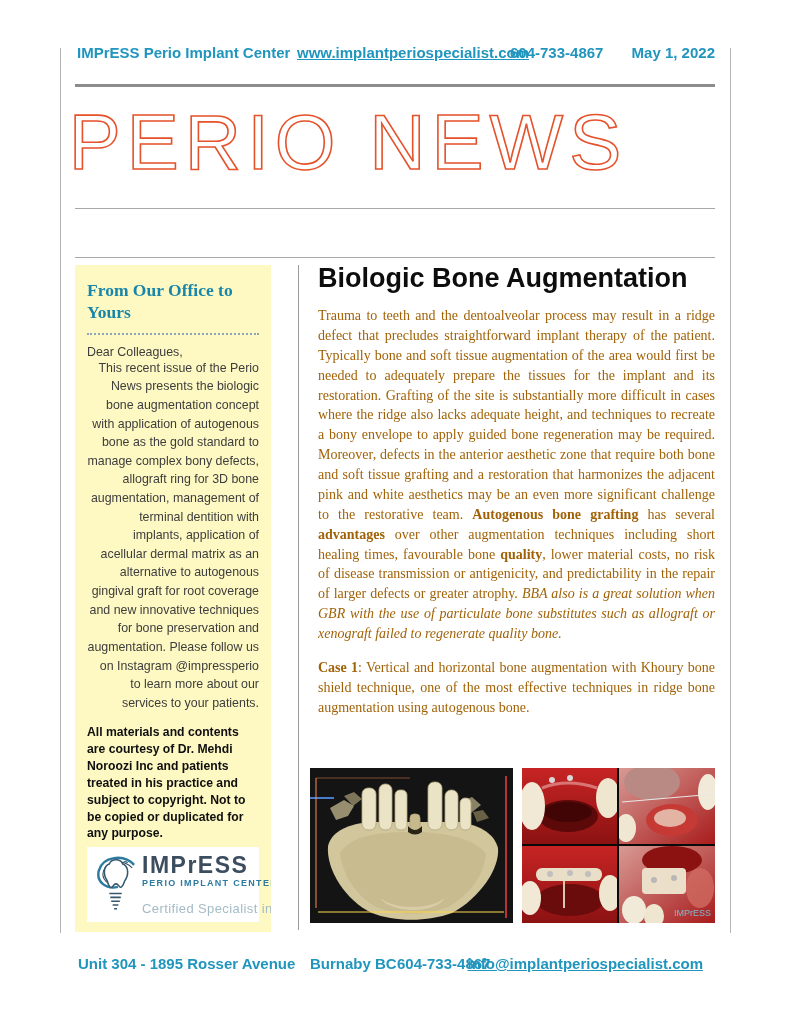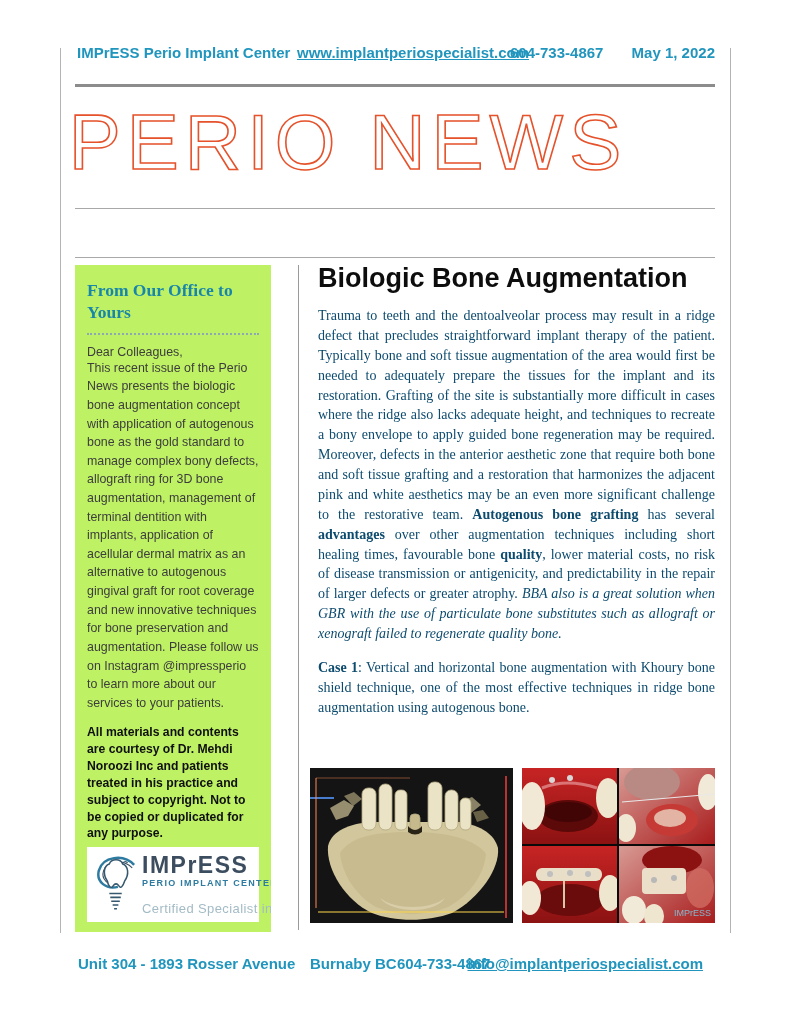--- a/index.html
+++ b/index.html
@@ -30,42 +30,42 @@
   }
 
   
   .subrule { position:absolute; left:75px; width:640px; height:1px; background:#a8a8a8; }
   .subrule.t { top:208px; } .subrule.b { top:257px; }
   .subtitle { position:absolute; left:75px; top:216px; width:640px; text-align:center;
               color:#2398be; font-size:17.5px; font-weight:500; white-space:nowrap; }
 
   
   .sidebar { position:absolute; left:75px; top:265px; width:196px; height:667px;
-             background:#bef264; padding:14px 12px 10px 12px; display:flex; flex-direction:column; overflow:hidden; }
+             background:#fef9c3; padding:14px 12px 10px 12px; display:flex; flex-direction:column; overflow:hidden; }
   .sb-head { font-family:"Liberation Serif", serif; font-weight:bold; color:#1886aa;
              font-size:17.5px; line-height:1.28; }
   .sb-dots { border-top:2px dotted #8fa6b6; margin:9px 0 10px 0; height:0; }
   .sb-salut { font-size:12.4px; color:#3d3d3d; }
-  .sb-body  { font-size:12.4px; color:#3d3d3d; line-height:1.5; margin-bottom:12px; }
+  .sb-body  { font-size:12.4px; color:#3d3d3d; line-height:1.5; margin-bottom:12px;text-align:right; }
   .sb-disc  { font-size:12.2px; color:#0f0f0f; font-weight:bold; line-height:1.38; }
   .sb-logo  { margin-top:auto; background:#ffffff; padding:6px 8px; display:flex; align-items:center; gap:5px; min-height:68px; }
   .logo-text { display:flex; flex-direction:column; line-height:1.05; }
   .logo-name { font-size:23px; font-weight:bold; color:#3c4d60; letter-spacing:1.5px; }
   .logo-l1   { font-size:9px; font-weight:bold; color:#2d7ba1; letter-spacing:1.3px; margin-top:2px; white-space:nowrap; }
   .logo-l2   { font-size:13px; color:#a3bbc6; letter-spacing:0.4px; margin-top:14px; white-space:nowrap; }
 
   
   .coldiv { position:absolute; left:298px; top:265px; width:1px; height:665px; background:#9b9b9b; }
 
   
   .article { position:absolute; left:318px; top:263px; width:397px; }
   .art-title { font-family:Liberation Sans, sans-serif; font-weight:bold; color:#0d0d0d;
                font-size:27px; margin-bottom:12px; }
   .art-p { font-family:"Liberation Serif", serif; font-size:14px; line-height:1.42;
-           color:#0c4a6e; text-align:justify; }
+           color:#a16207; text-align:justify; }
   .art-p + .art-p { margin-top:14px; }
   .run-bold { font-weight:bold; }
   .run-italic { font-style:italic; }
 
   
   .img-row { position:absolute; left:310px; top:768px; width:405px; height:155px; display:flex; gap:9px; }
   .img-box { height:155px; overflow:hidden; background:#111; }
   .img-box.l { width:203px; }
   .img-box.r { width:193px; }
   svg { display:block; }
@@ -234,19 +234,19 @@
           <ellipse cx="112" cy="142" rx="12" ry="14" fill="#f2ead8"></ellipse>
           <ellipse cx="132" cy="148" rx="10" ry="12" fill="#efe6d0"></ellipse>
           <ellipse cx="178" cy="120" rx="14" ry="20" fill="#d06a60" opacity="0.8"></ellipse>
         </g>
         <text x="152" y="148" font-size="9" fill="#7fc4de" opacity="0.9">IMPrESS</text>
       </svg>
     </div>
   </div>
 
   <div class="footer">
-    <span class="addr">Unit 304 - 1893 Rosser Avenue</span>
+    <span class="addr">Unit 304 - 1895 Rosser Avenue</span>
     <span class="city">Burnaby BC</span>
     <span class="fphone">604-733-4867</span>
     <a class="email">info@implantperiospecialist.com</a>
   </div>
 
 </div>
 
 </body></html>

